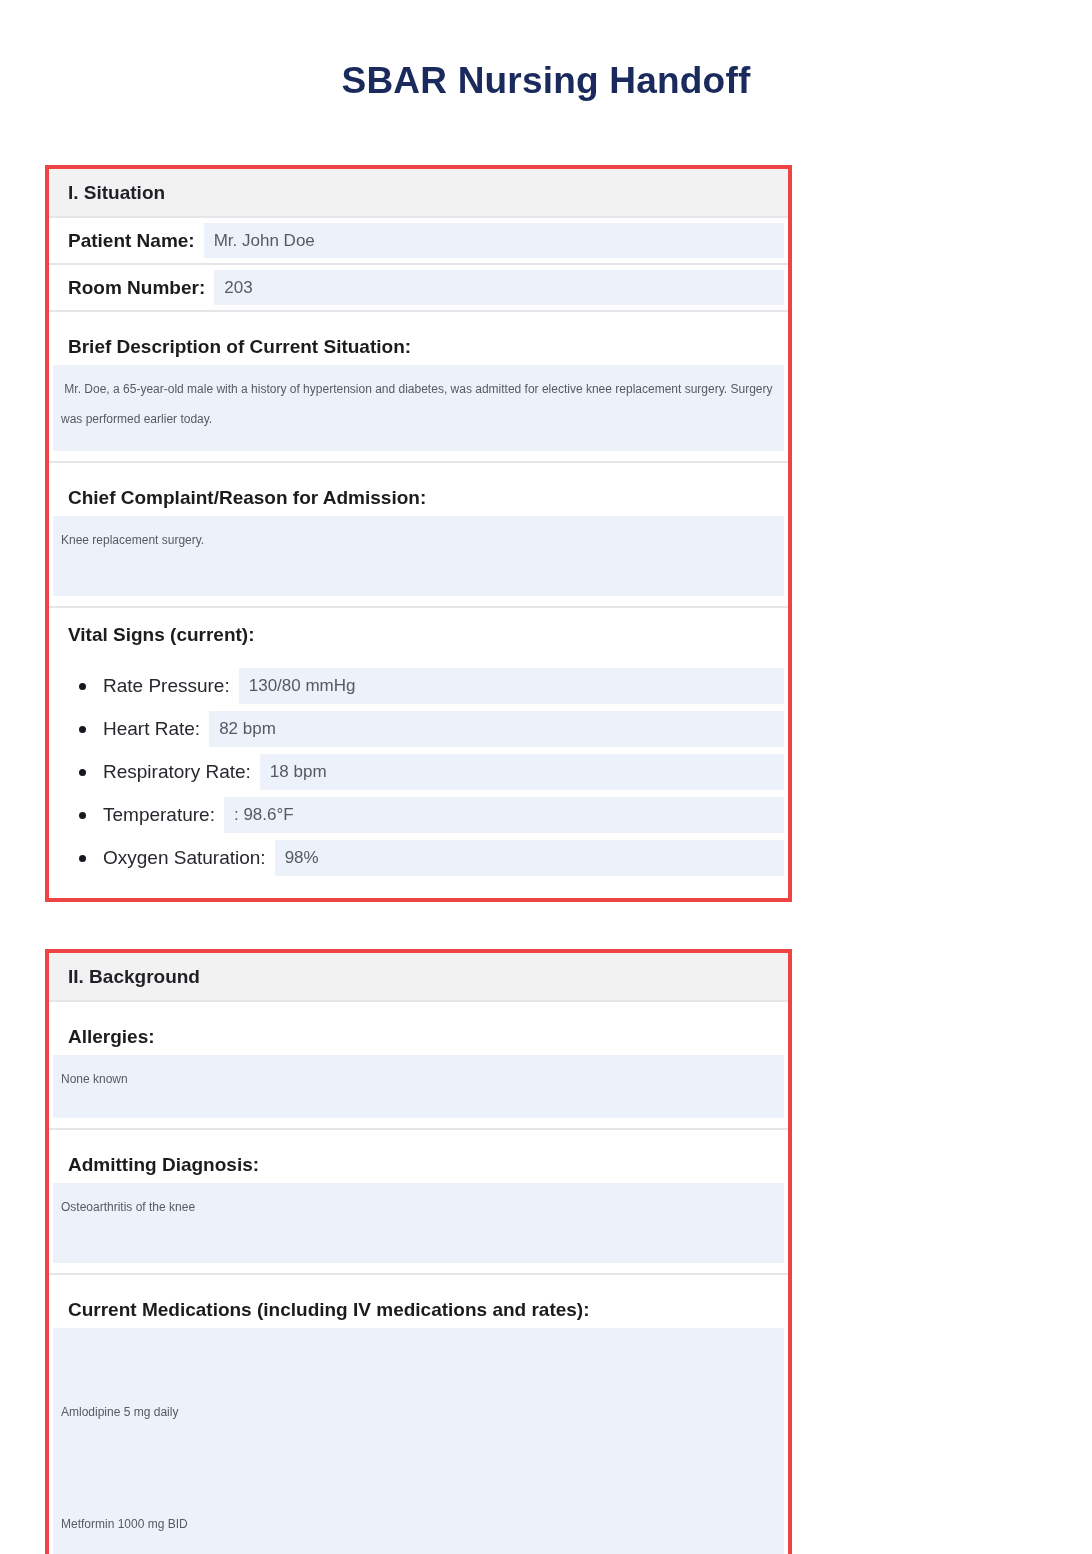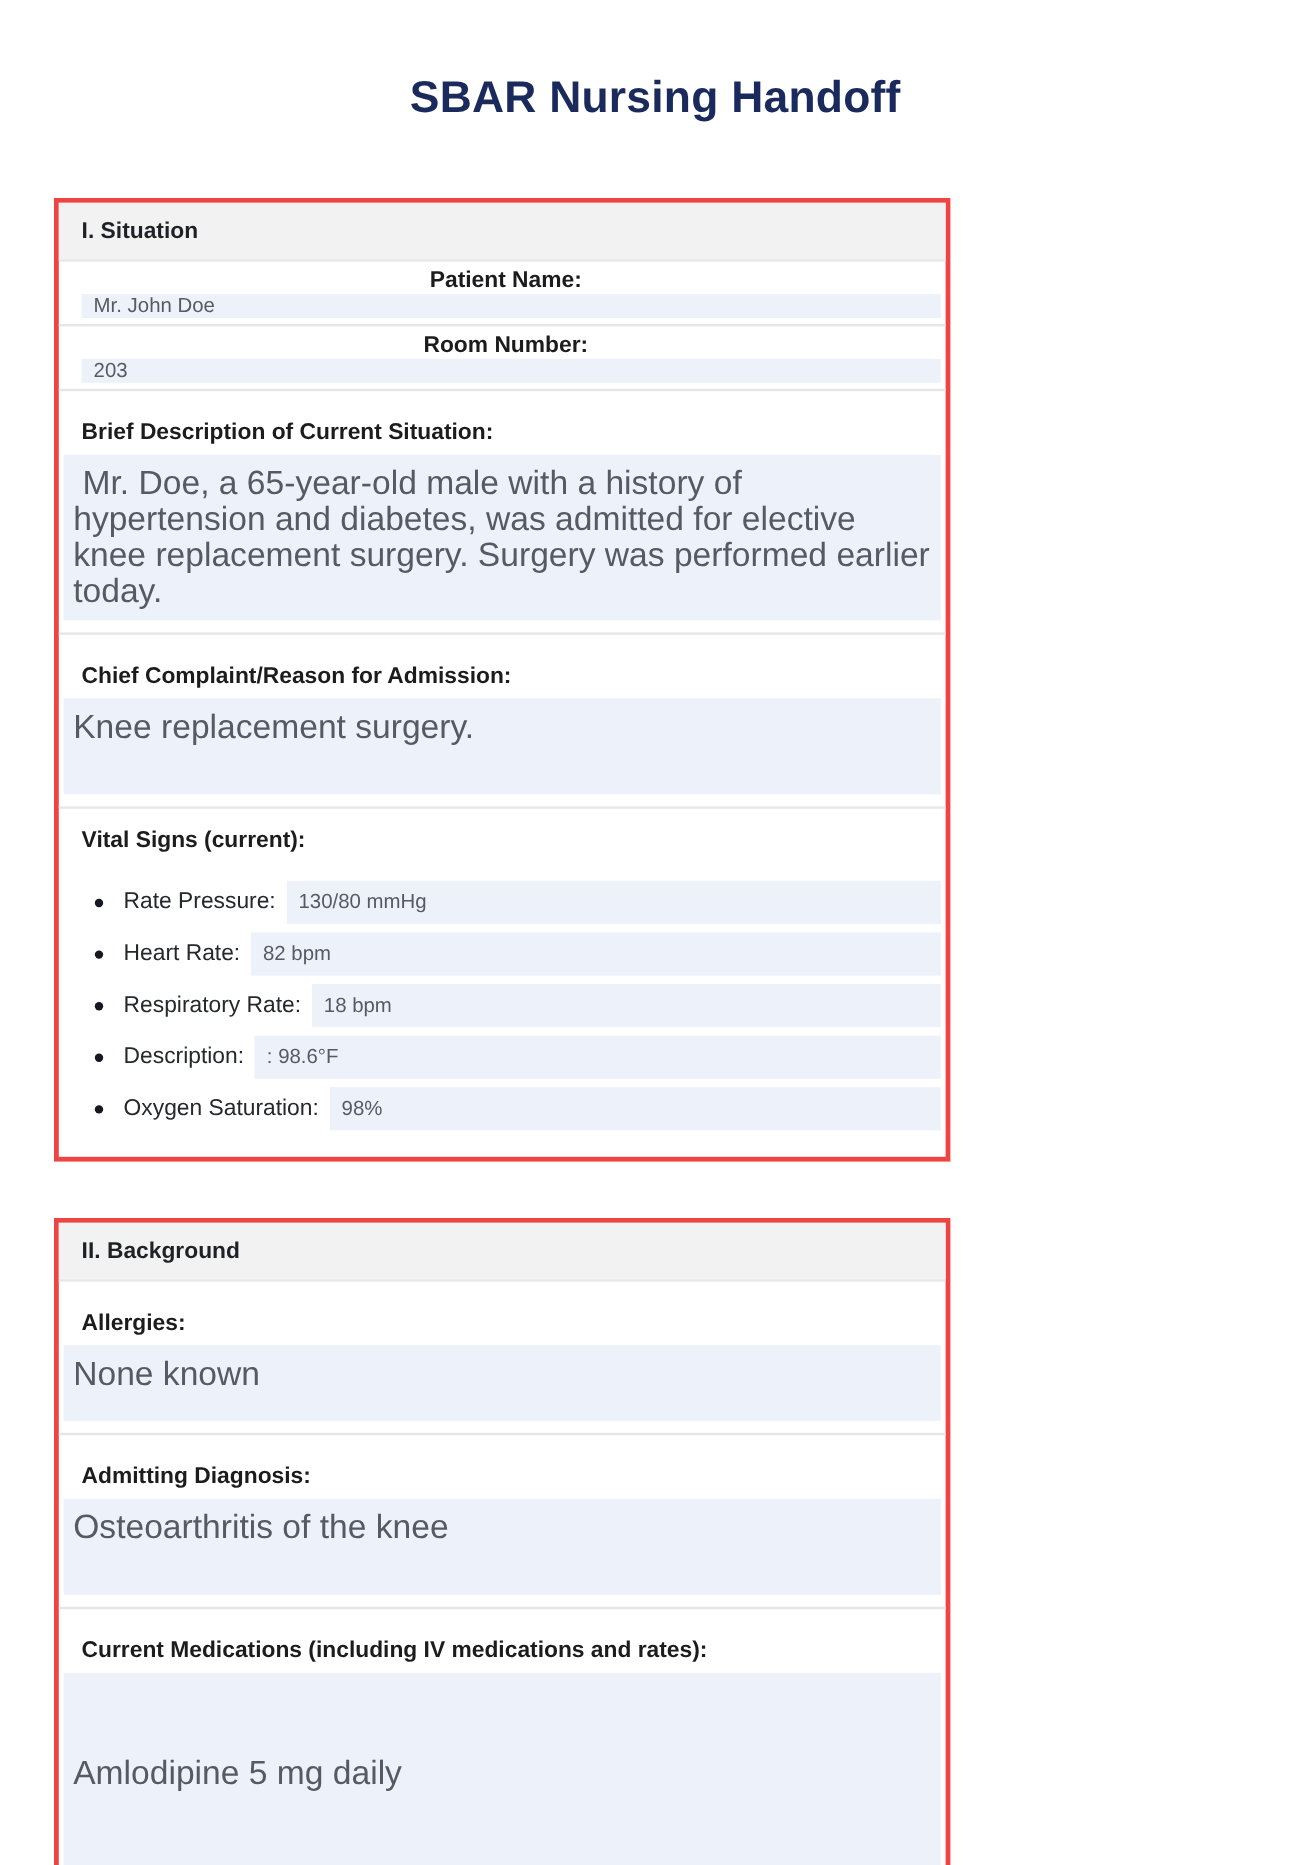--- a/index.html
+++ b/index.html
@@ -32,21 +32,21 @@
   .card-background { margin-top: 47px; }
 
   .card-header {
     background: #f2f2f3;
     padding: 13px 19px 12px;
     font-size: 19px;
     font-weight: bold;
     color: #1f2126;
   }
 
-  .row { border-top: 2px solid #e6e6e8; flex-direction: column; }
+  .row { border-top: 2px solid #e6e6e8; }
 
   
   .inline-row {
     display: flex;
     align-items: center;
     min-height: 47px;
     padding: 5px 4px 5px 19px;
   }
   .inline-row .label {
     font-size: 19px;
@@ -73,21 +73,21 @@
     display: block;
     padding: 5px 0 5px 16px;
     font-size: 19px;
     font-weight: bold;
     color: #1c1c1c;
   }
   .value-area {
     background: #edf1fa;
     margin: 2px 1px 0;
     padding: 9px 8px;
-    font-size: 28px;
+    font-size: 12px;
     line-height: 30px;
     color: #565a63;
     white-space: pre-wrap;
   }
   .row-brief     .value-area { min-height: 86px; }
   .row-chief     .value-area { min-height: 80px; }
   .row-admitting .value-area { min-height: 80px; }
   .row-allergies .value-area { min-height: 63px; }
   .row-meds      .value-area { min-height: 85px; }
   .med-line-1 { margin-bottom: 22px; }
@@ -159,21 +159,21 @@
         </li>
         <li>
           <span class="item-label">Heart Rate:</span>
           <span class="value-box">82 bpm</span>
         </li>
         <li>
           <span class="item-label">Respiratory Rate:</span>
           <span class="value-box">18 bpm</span>
         </li>
         <li>
-          <span class="item-label">Description:</span>
+          <span class="item-label">Temperature:</span>
           <span class="value-box">: 98.6°F</span>
         </li>
         <li>
           <span class="item-label">Oxygen Saturation:</span>
           <span class="value-box">98%</span>
         </li>
       </ul>
     </div>
   </section>
 

